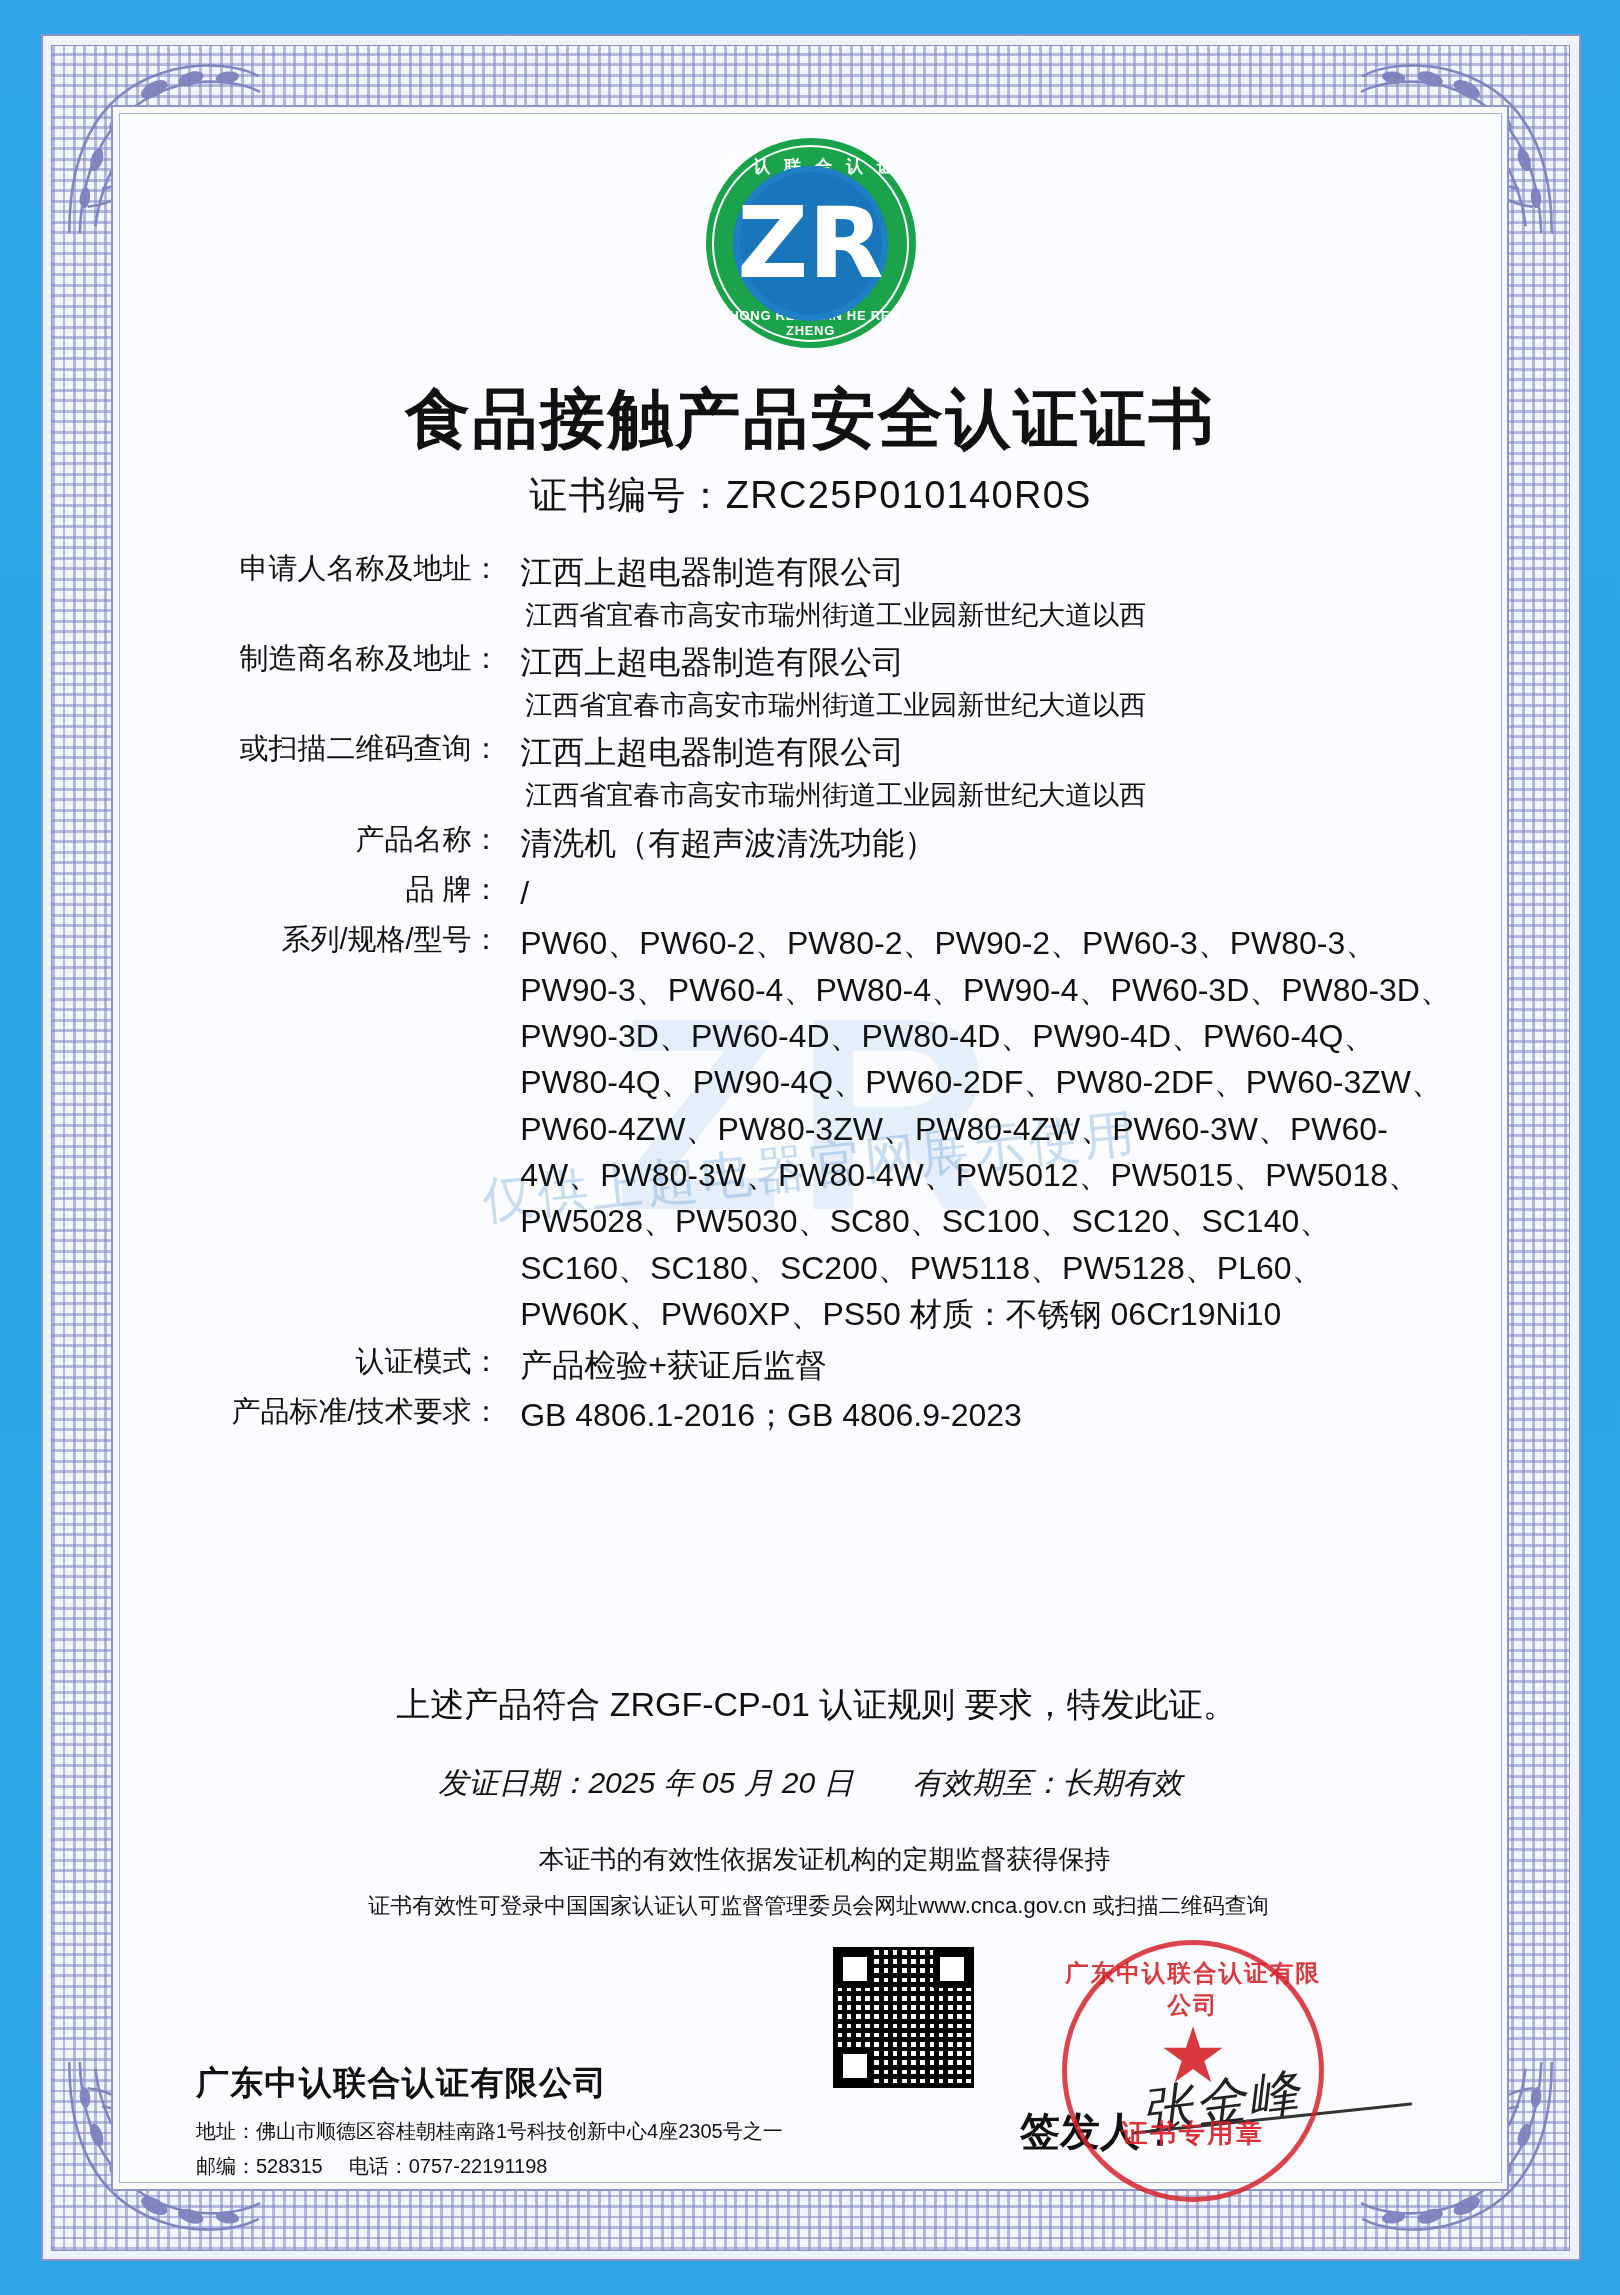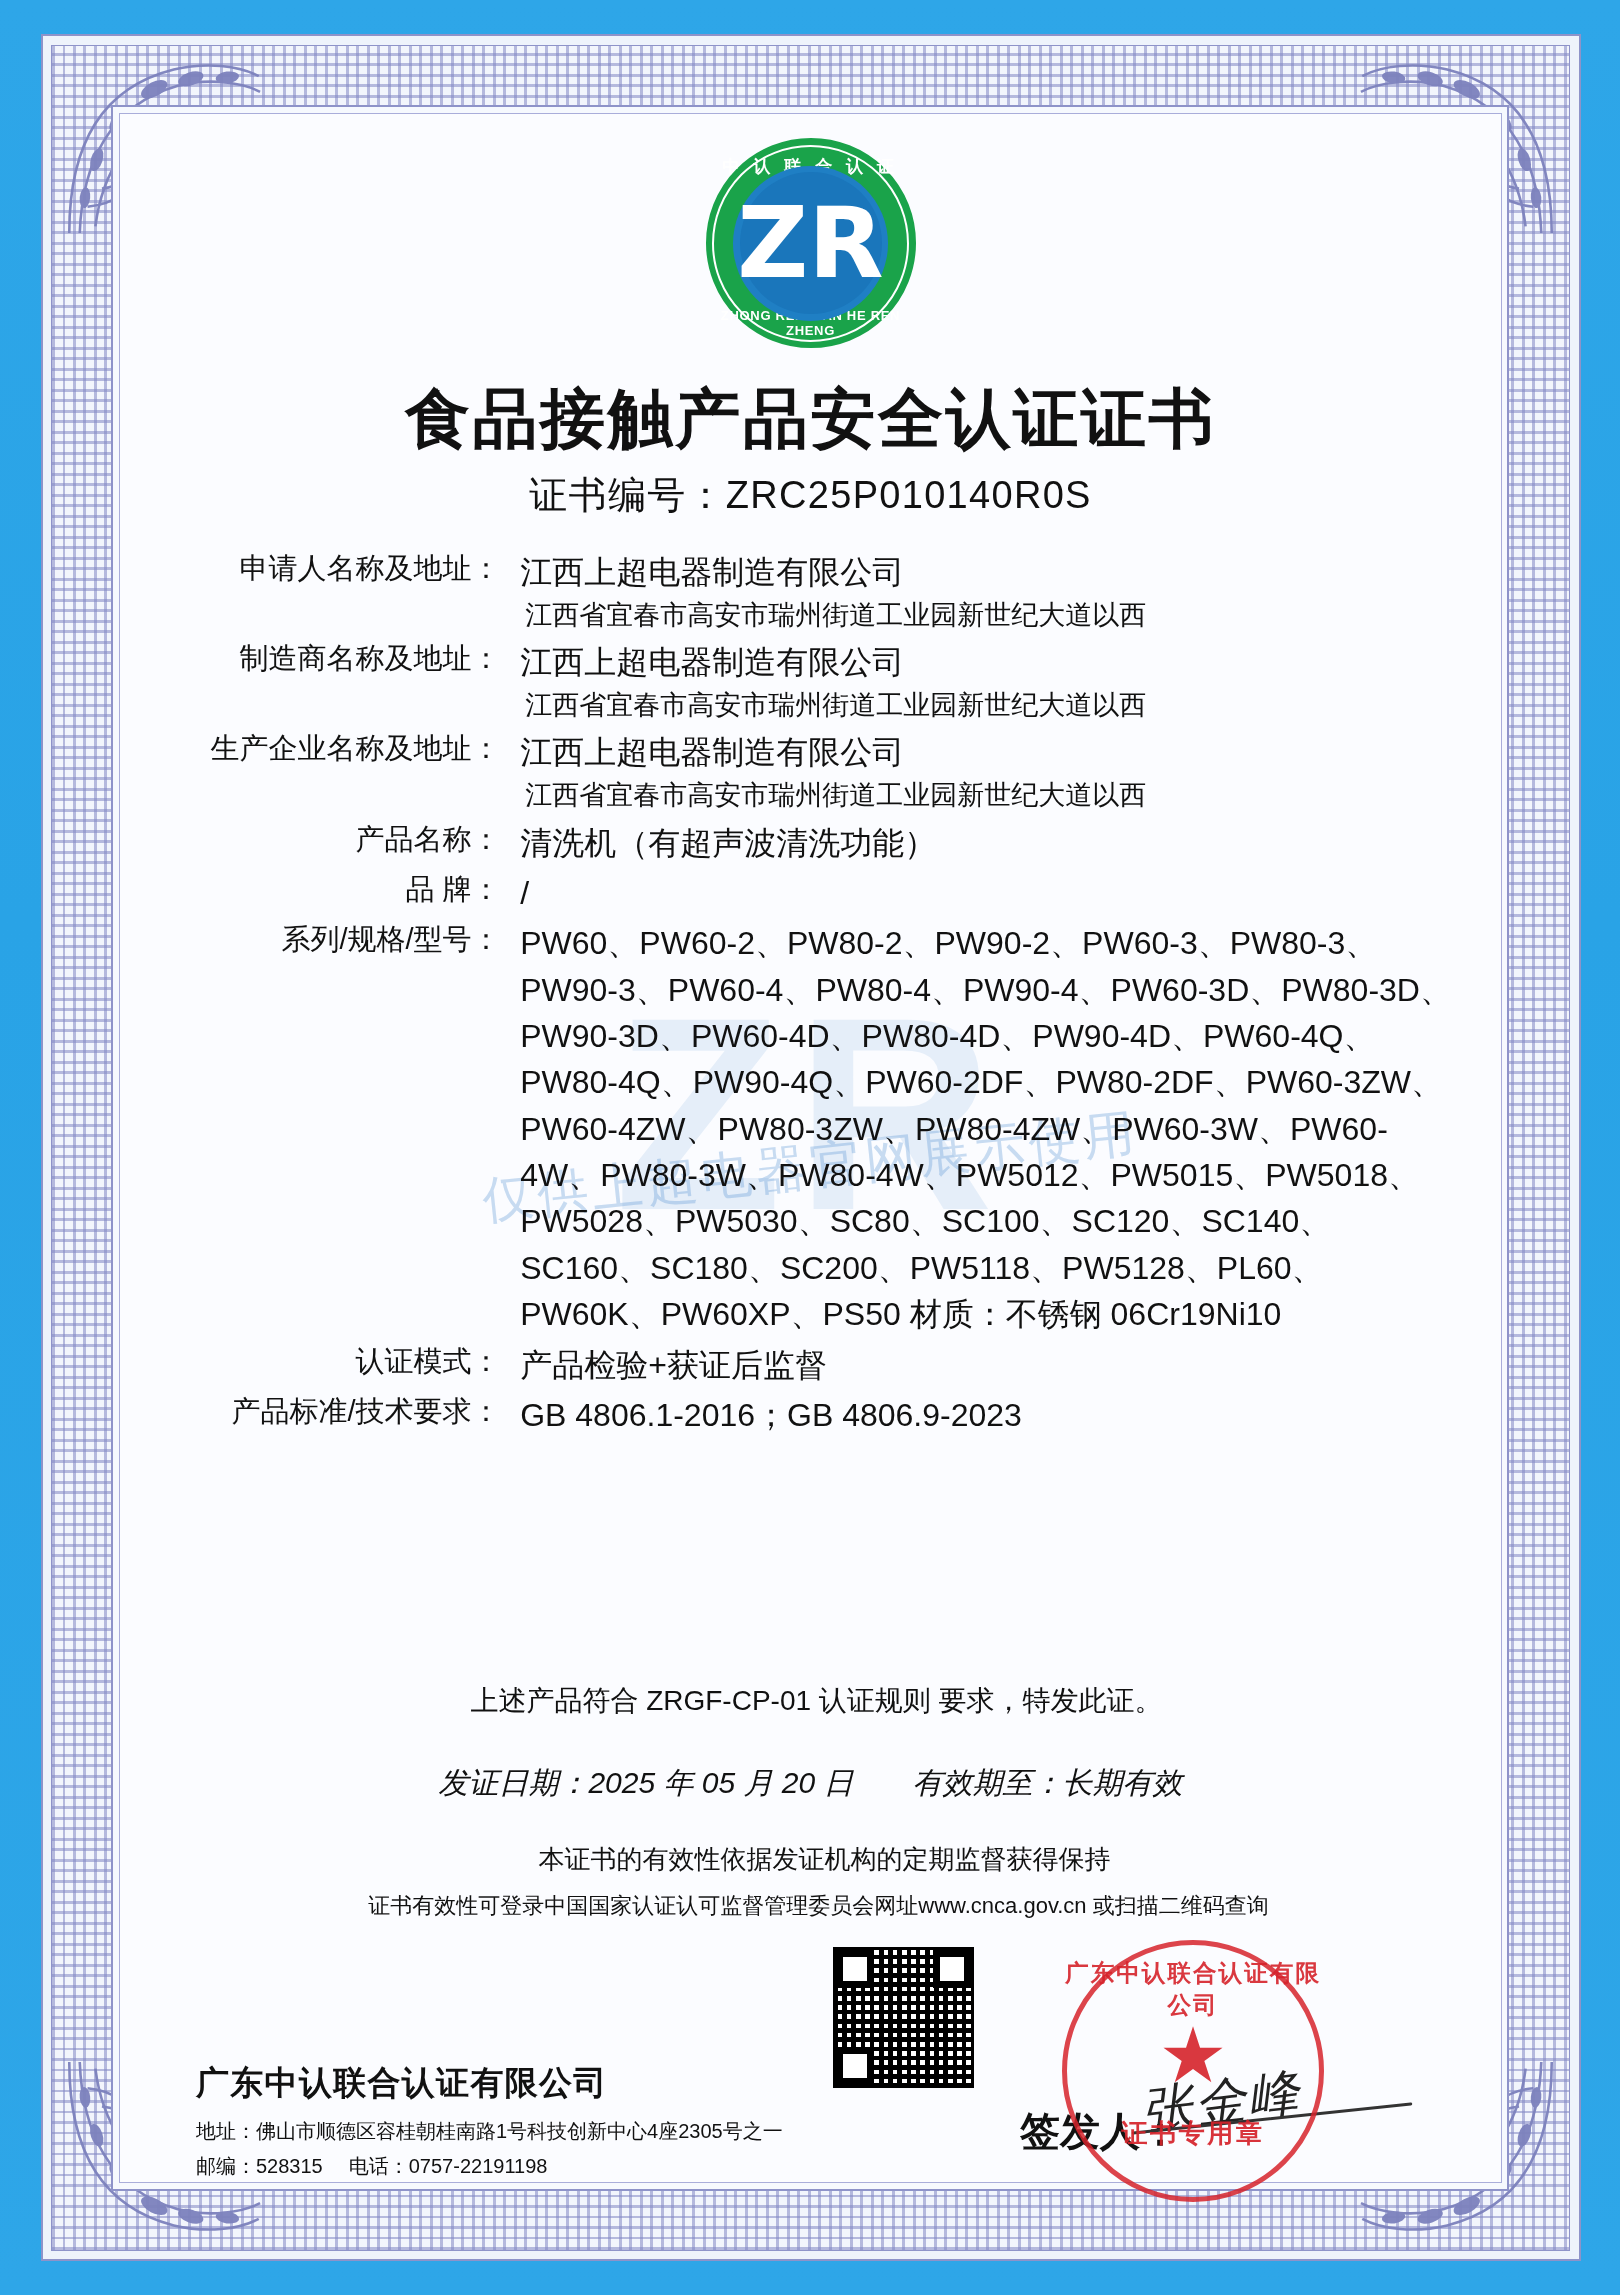--- a/index.html
+++ b/index.html
@@ -245,21 +245,21 @@
     font-size: 27px;
     line-height: 1.52;
     color: #111111;
     padding-right: 62px;
   }
   .statement {
     position: absolute;
     top: 1569px;
     left: 0; right: 0;
     text-align: center;
-    font-size: 28px;
+    font-size: 34px;
     color: #111111;
     margin-left: 12px;
   }
   .dates {
     position: absolute;
     top: 1650px;
     left: 0; right: 0;
     text-align: center;
     font-size: 30px;
     color: #111111;
@@ -566,21 +566,21 @@
       <div class="row tight">
         <div class="lbl">制造商名称及地址：</div>
         <div class="val">江西上超电器制造有限公司</div>
       </div>
       <div class="subline">
         <div class="spacer"></div>
         <div class="txt">江西省宜春市高安市瑞州街道工业园新世纪大道以西</div>
       </div>
 
       <div class="row tight">
-        <div class="lbl">生产企业名称及地址：</div>
+        <div class="lbl">或扫描二维码查询：</div>
         <div class="val">江西上超电器制造有限公司</div>
       </div>
       <div class="subline">
         <div class="spacer"></div>
         <div class="txt">江西省宜春市高安市瑞州街道工业园新世纪大道以西</div>
       </div>
 
       <div class="row">
         <div class="lbl">产品名称：</div>
         <div class="val">清洗机（有超声波清洗功能）</div>

